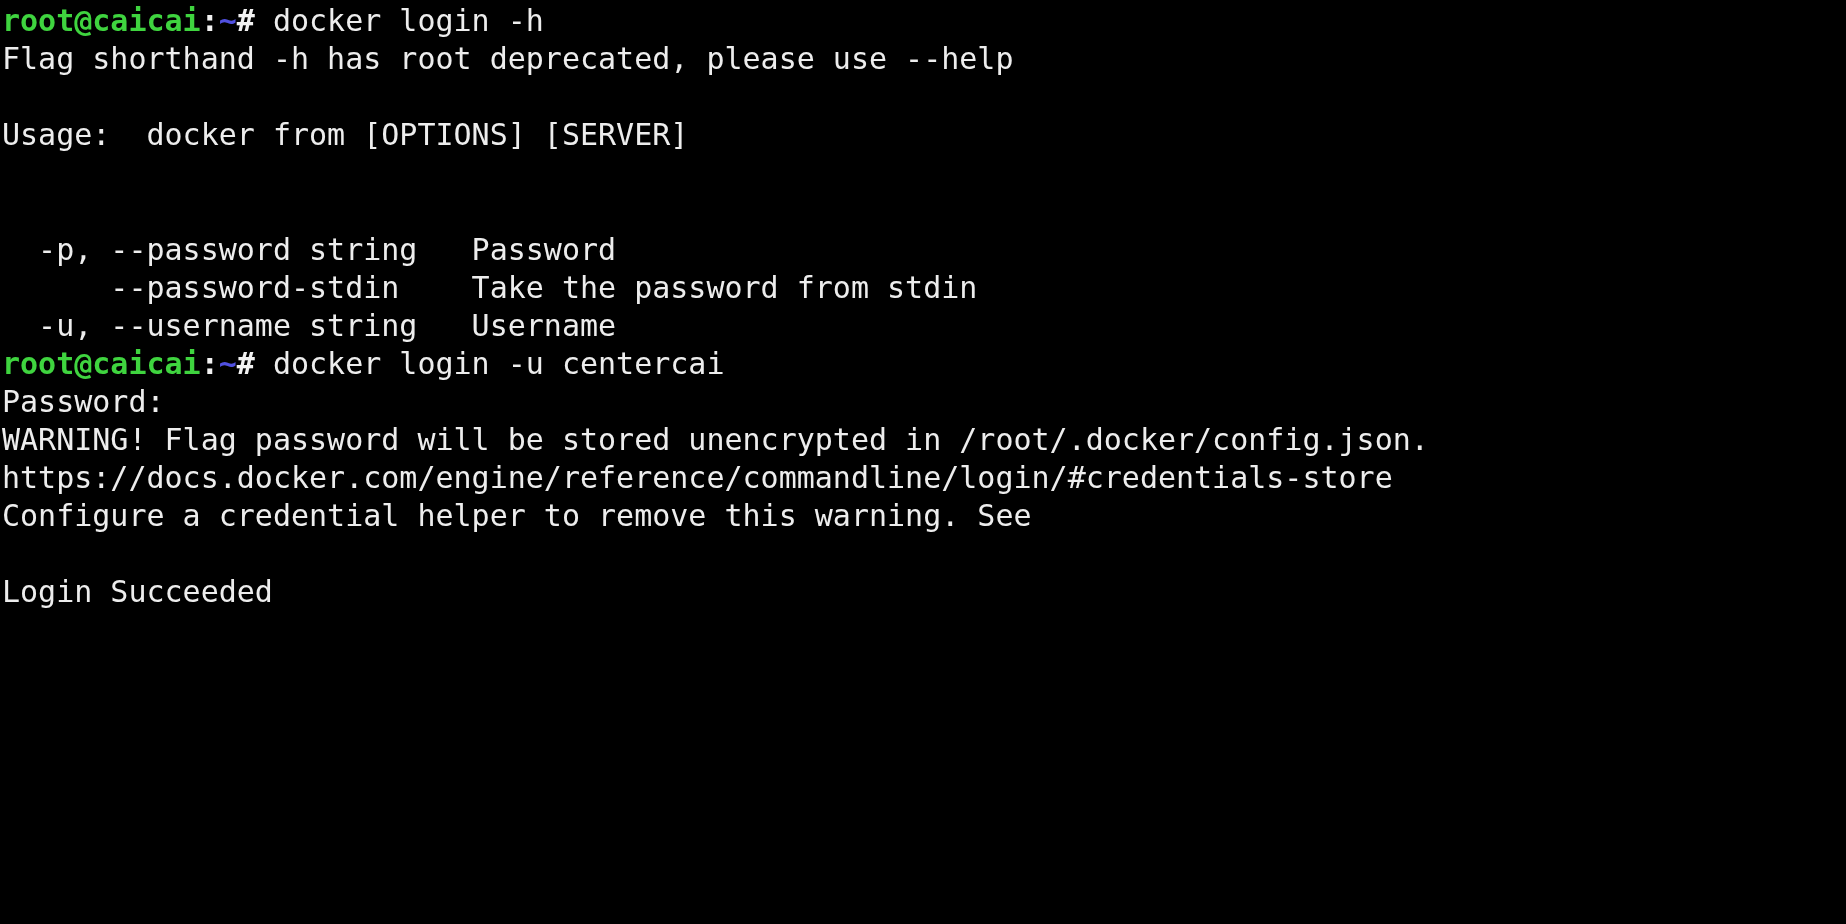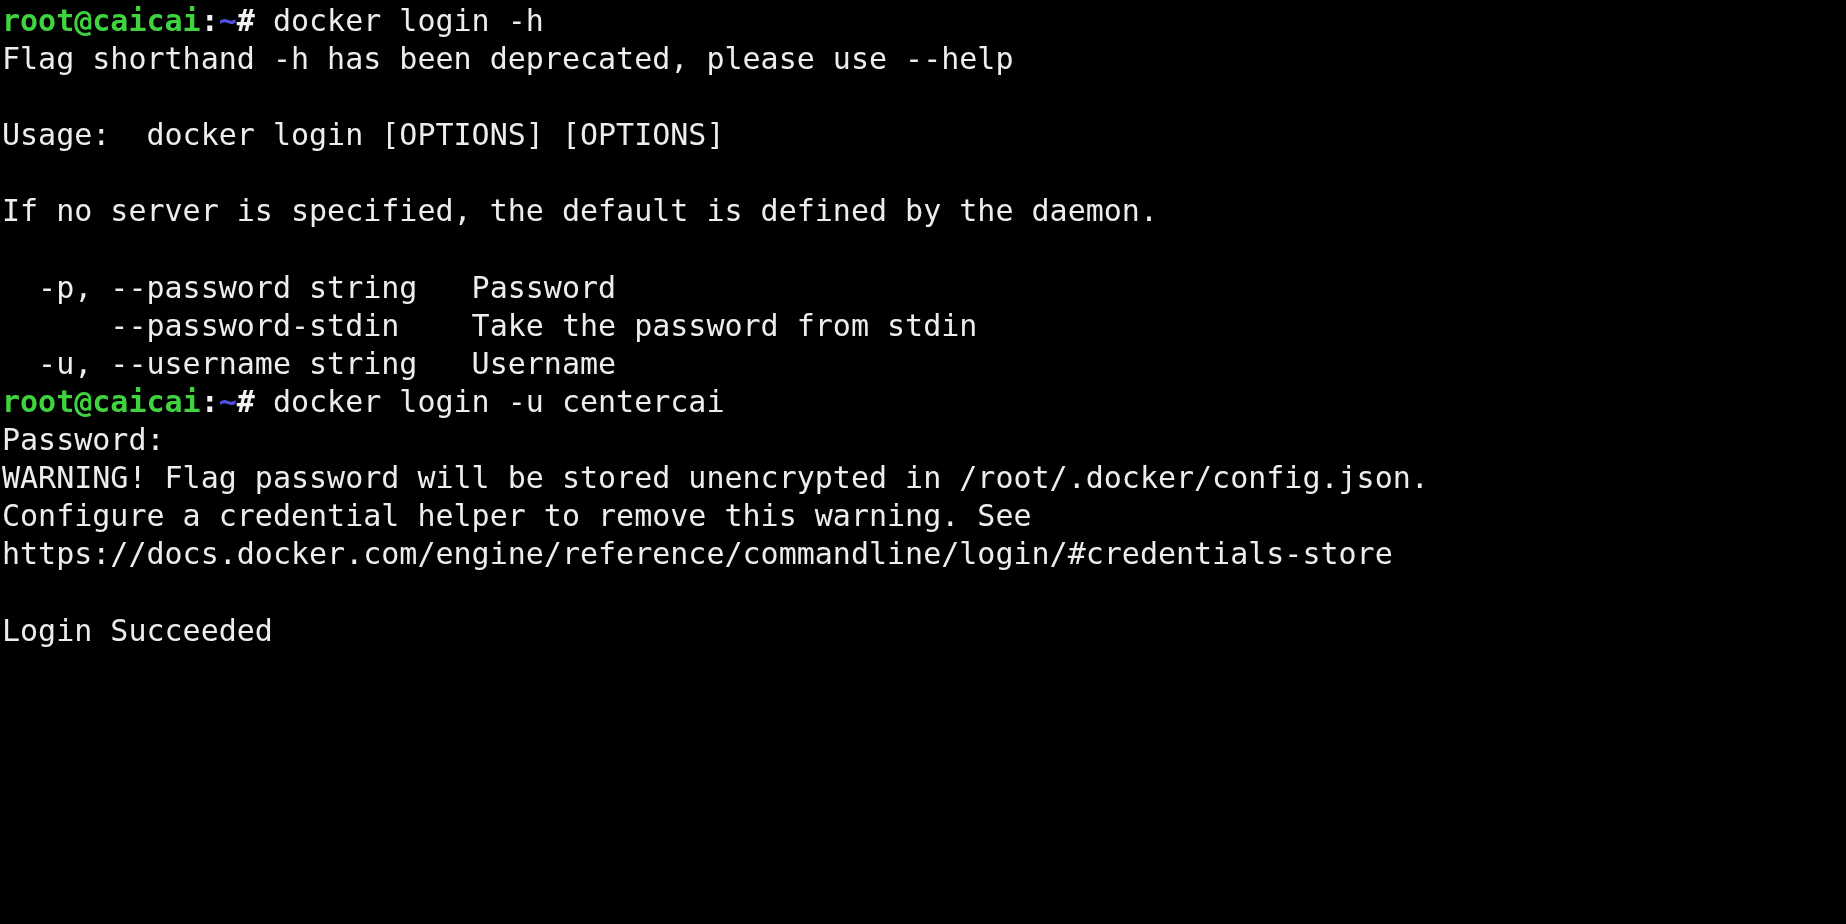--- a/index.html
+++ b/index.html
@@ -59,29 +59,28 @@
   }
   .out {
     color: #ededed;
   }
 </style>
 </head>
 <body>
 
 <div id="terminal">
     <div class="line"><span class="seg user-host">root@caicai</span><span class="seg colon">:</span><span class="seg path">~</span><span class="seg hash">#</span><span class="seg cmd"> docker login -h</span></div>
-    <div class="line"><span class="seg out">Flag shorthand -h has been deprecated, please use --help</span></div>
+    <div class="line"><span class="seg out">Flag shorthand -h has root deprecated, please use --help</span></div>
     <div class="line blank"><span class="seg out"></span></div>
-    <div class="line"><span class="seg out">Usage:  docker login [OPTIONS] [OPTIONS]</span></div>
+    <div class="line"><span class="seg out">Usage:  docker from [OPTIONS] [SERVER]</span></div>
     <div class="line blank"><span class="seg out"></span></div>
-    <div class="line"><span class="seg out">If no server is specified, the default is defined by the daemon.</span></div>
     <div class="line blank"><span class="seg out"></span></div>
     <div class="line"><span class="seg out">  -p, --password string   Password</span></div>
     <div class="line"><span class="seg out">      --password-stdin    Take the password from stdin</span></div>
     <div class="line"><span class="seg out">  -u, --username string   Username</span></div>
     <div class="line"><span class="seg user-host">root@caicai</span><span class="seg colon">:</span><span class="seg path">~</span><span class="seg hash">#</span><span class="seg cmd"> docker login -u centercai</span></div>
     <div class="line"><span class="seg out">Password:</span></div>
     <div class="line"><span class="seg out">WARNING! Flag password will be stored unencrypted in /root/.docker/config.json.</span></div>
+    <div class="line"><span class="seg out">https://docs.docker.com/engine/reference/commandline/login/#credentials-store</span></div>
     <div class="line"><span class="seg out">Configure a credential helper to remove this warning. See</span></div>
-    <div class="line"><span class="seg out">https://docs.docker.com/engine/reference/commandline/login/#credentials-store</span></div>
     <div class="line blank"><span class="seg out"></span></div>
     <div class="line"><span class="seg out">Login Succeeded</span></div>
   </div>
 
 </body></html>

